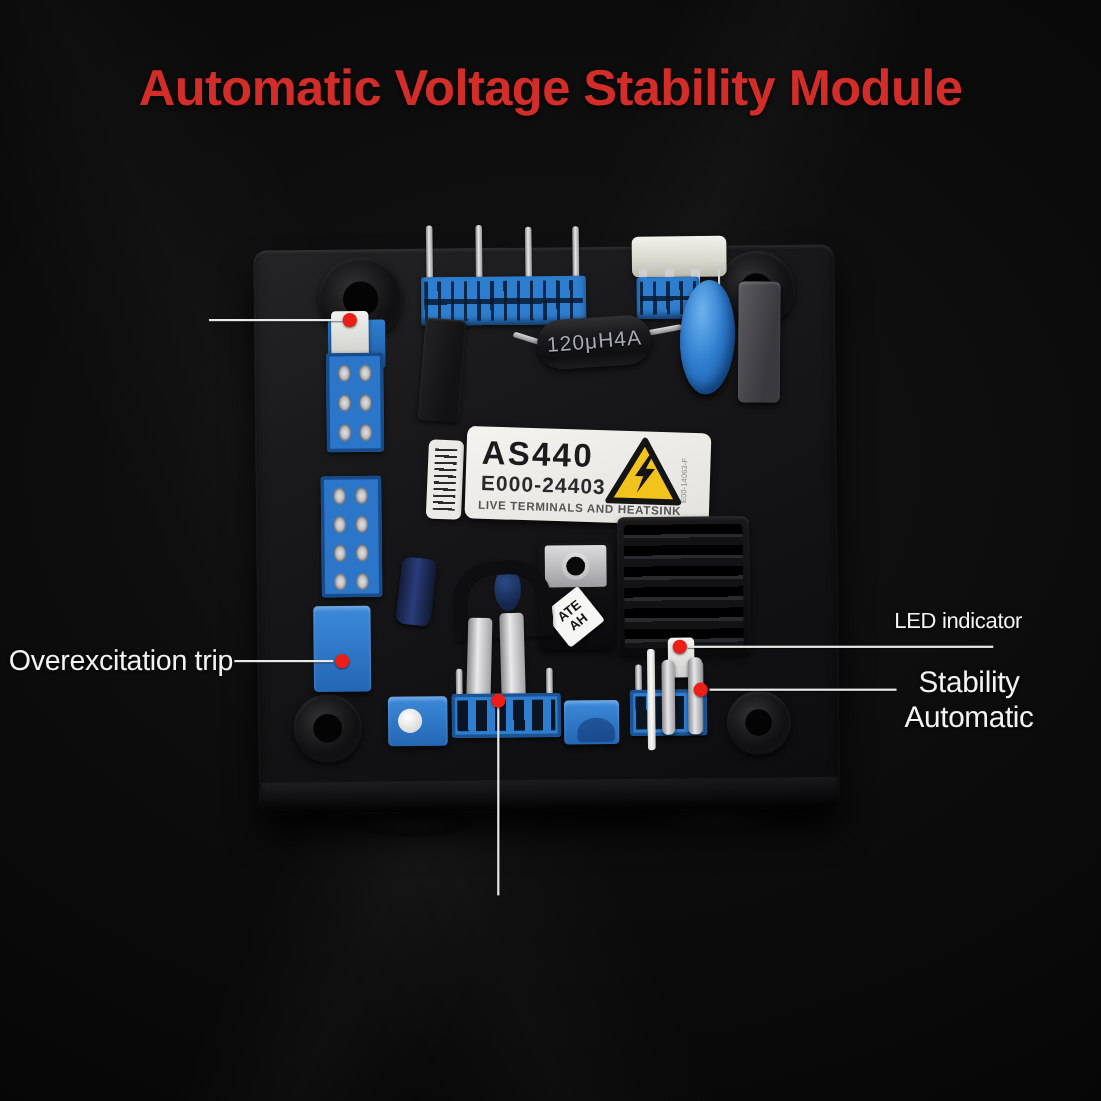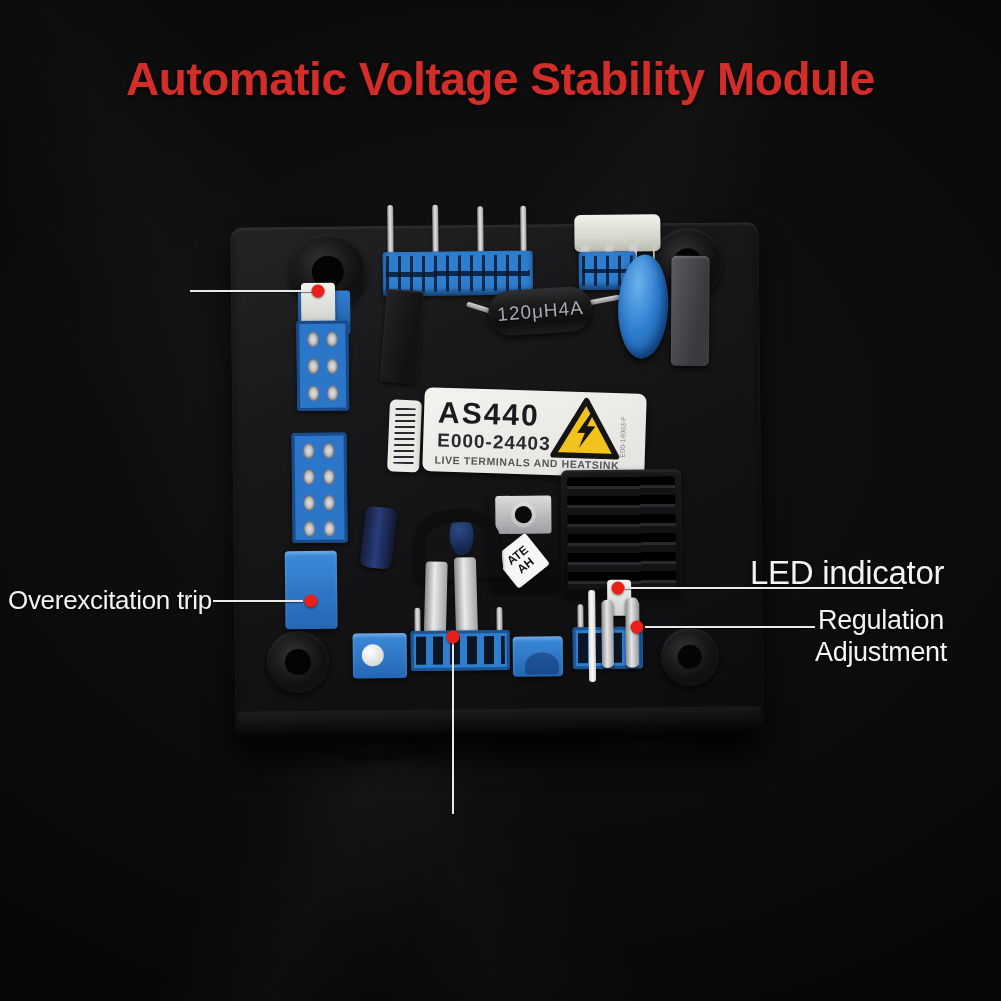--- a/index.html
+++ b/index.html
@@ -252,28 +252,28 @@
   </div>
   <div class="cline" style="left:190px;top:290px;width:124px;"></div>
   <div class="cdot" style="left:318px;top:291px;"></div>
 
   <div class="ctext" style="left:8px;top:585px;">
     <span>Overexcitation trip</span>
   </div>
   <div class="cline" style="left:213px;top:600px;width:90px;"></div>
   <div class="cdot" style="left:311px;top:601px;"></div>
 
-  <div class="ctext" style="left:750px;top:553px;font-size:33px;">
+  <div class="ctext" style="left:813px;top:553px;font-size:20px;">
     <span>LED indicator</span>
   </div>
   <div class="cline" style="left:625px;top:587px;width:278px;"></div>
   <div class="cdot" style="left:618px;top:588px;"></div>
 
   <div class="ctext center" style="left:806px;top:604px;width:150px;font-size:27px;">
-    <span class="ln">Regulation</span>
-    <span class="ln">Adjustment</span>
+    <span class="ln">Stability</span>
+    <span class="ln">Automatic</span>
   </div>
   <div class="cline" style="left:645px;top:626px;width:170px;"></div>
   <div class="cdot" style="left:637px;top:627px;"></div>
 
   <div class="cline vert" style="left:452px;top:642px;height:172px;"></div>
   <div class="cdot" style="left:453px;top:637px;"></div>
 </div>
 
 </body></html>

